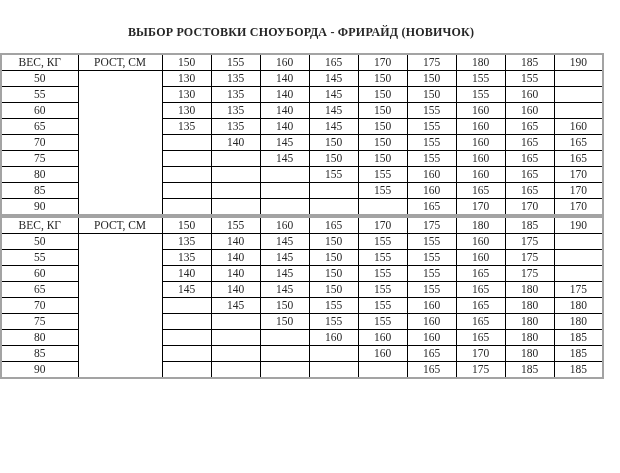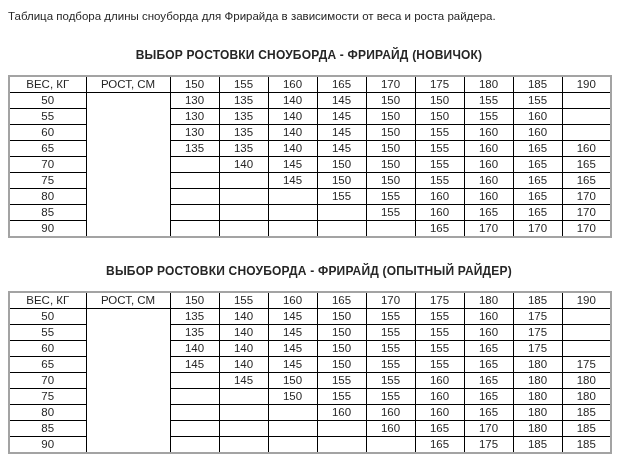--- a/index.html
+++ b/index.html
@@ -15,21 +15,21 @@
     font-family: "Liberation Sans", sans-serif;
     color: #262626;
   }
   .intro {
     margin: 9px 0 0 8px;
     font-size: 11.5px;
     line-height: 14px;
   }
   .table-block {
     width: 602px;
-    margin-left: 8px;
+    font-family: Liberation Serif, serif;
   }
   .table-title {
     margin: 0;
     padding: 0;
     font-size: 12px;
     font-weight: bold;
     text-align: center;
     letter-spacing: 0.2px;
   }
   .table-block.first .table-title { margin-top: 25px; margin-bottom: 13px; }
@@ -51,21 +51,20 @@
     line-height: 15px;
     padding: 0;
     overflow: hidden;
     white-space: nowrap;
   }
 </style>
 </head>
 <body>
 
 <div class="page">
-  <p class="intro">Таблица подбора длины сноуборда для Фрирайда в зависимости от веса и роста райдера.</p>
 
   <section class="table-block first">
     <h2 class="table-title">ВЫБОР РОСТОВКИ СНОУБОРДА - ФРИРАЙД (НОВИЧОК)</h2>
     <table class="size-table">
         <colgroup>
           <col style="width: 77px;">
           <col style="width: 84px;">
           <col style="width: 49px;">
           <col style="width: 49px;">
           <col style="width: 49px;">
@@ -199,21 +198,20 @@
             <td>165</td>
             <td>170</td>
             <td>170</td>
             <td>170</td>
           </tr>
         </tbody>
       </table>
   </section>
 
   <section class="table-block second">
-    <h2 class="table-title">ВЫБОР РОСТОВКИ СНОУБОРДА - ФРИРАЙД (ОПЫТНЫЙ РАЙДЕР)</h2>
     <table class="size-table">
         <colgroup>
           <col style="width: 77px;">
           <col style="width: 84px;">
           <col style="width: 49px;">
           <col style="width: 49px;">
           <col style="width: 49px;">
           <col style="width: 49px;">
           <col style="width: 49px;">
           <col style="width: 49px;">

